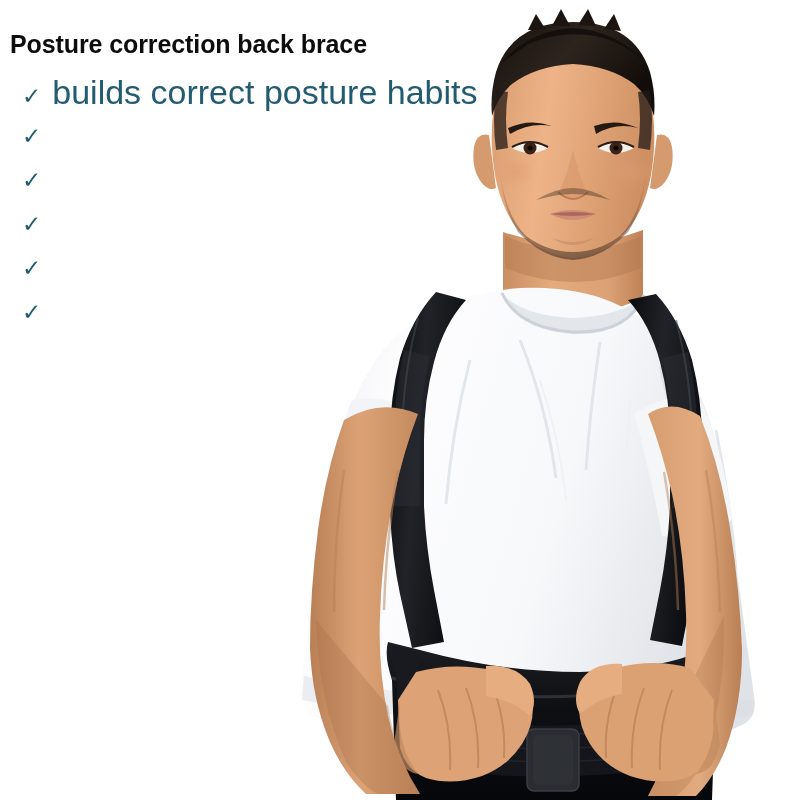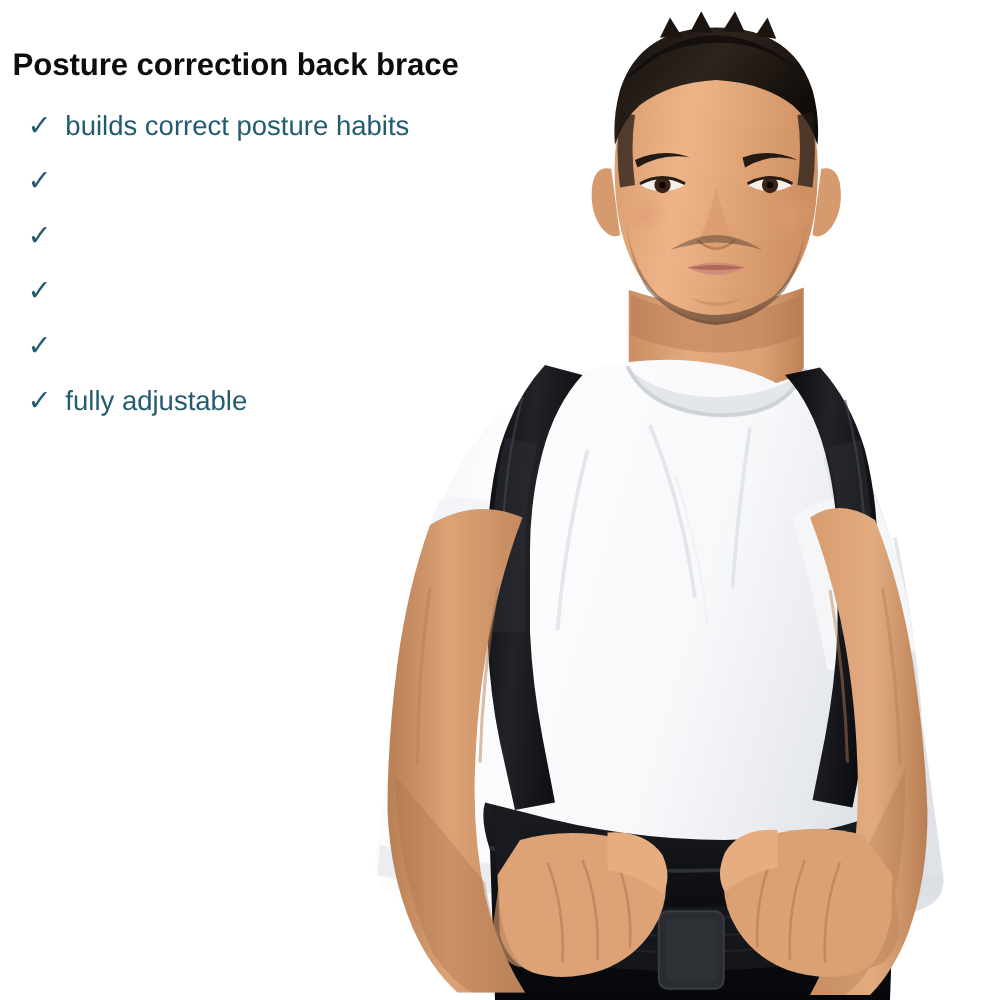--- a/index.html
+++ b/index.html
@@ -16,21 +16,21 @@
     width: 800px;
     height: 800px;
     background: #ffffff;
     overflow: hidden;
   }
 
   
   #copy-block {
     position: absolute;
     left: 0;
-    top: 16px;
+    top: 8px;
     width: 480px;
     z-index: 40;
   }
   #product-title {
     margin: 0;
     padding: 22px 0 0 10px;
     font-size: 25px;
     font-weight: bold;
     line-height: 1.15;
     color: #0d0d0d;
@@ -54,21 +54,21 @@
     white-space: nowrap;
   }
   .benefit-check {
     font-size: 23px;
     line-height: 44px;
     color: #235c70;
     font-weight: normal;
     flex: 0 0 auto;
   }
   .benefit-text {
-    font-size: 22px;
+    font-size: 34px;
     line-height: 44px;
     color: #235c70;
   }
 
   
   #photo {
     position: absolute;
     left: 0;
     top: 0;
     width: 800px;
@@ -417,18 +417,17 @@
         <span class="benefit-check">✓</span>
       </li>
       <li class="benefit-item">
         <span class="benefit-check">✓</span>
       </li>
       <li class="benefit-item">
         <span class="benefit-check">✓</span>
       </li>
       <li class="benefit-item">
         <span class="benefit-check">✓</span>
-        <span class="benefit-text">fully adjustable</span>
       </li>
     </ul>
   </div>
 
 </div>
 
 </body></html>

